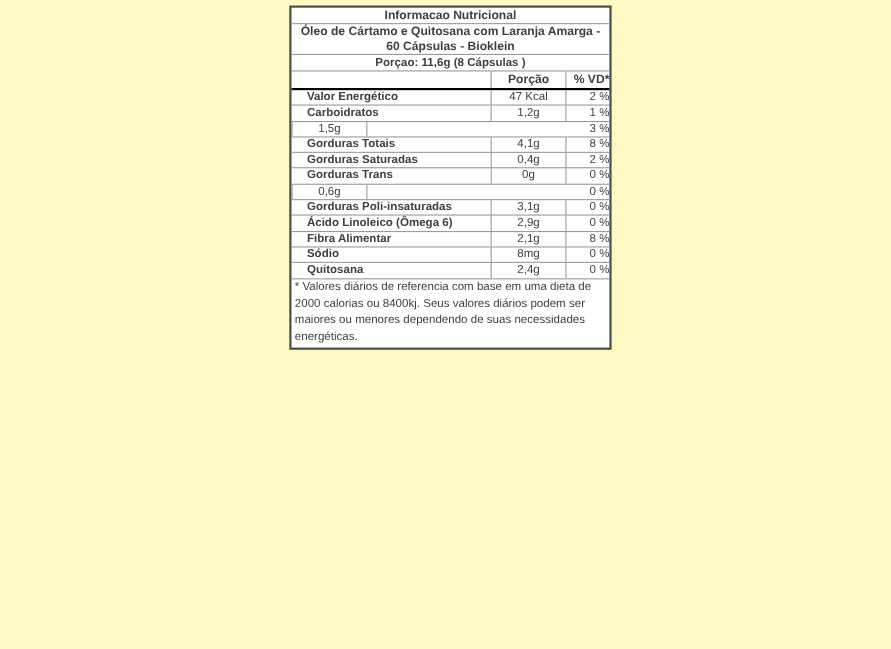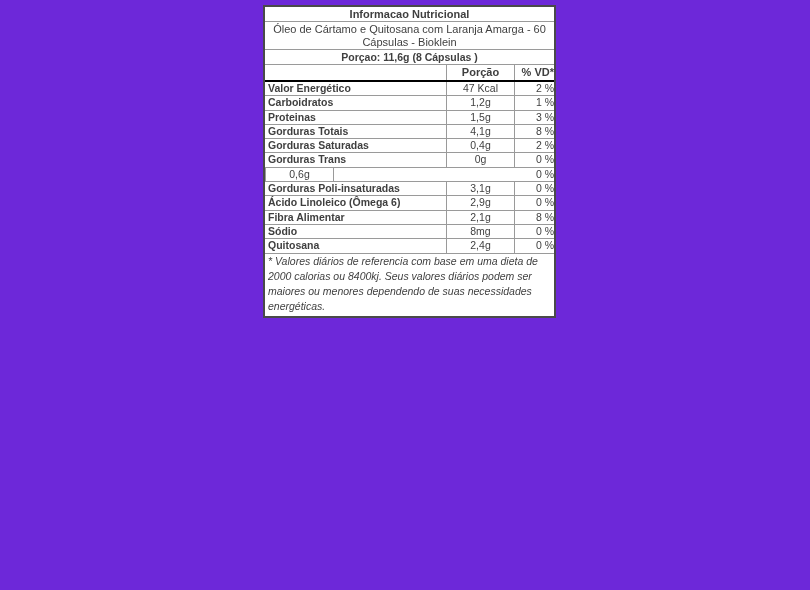--- a/index.html
+++ b/index.html
@@ -4,42 +4,42 @@
 <style>
   * { margin: 0; padding: 0; box-sizing: border-box; }
   html, body { width: 810px; height: 590px; }
   body {
     background: #ffffff;
     font-family: "Liberation Sans", sans-serif;
     color: #3f3f3f;
     position: relative;
     overflow: hidden;
   }
-  .canvas { position: absolute; inset: 0; background: #6d28d9; }
+  .canvas { position: absolute; inset: 0; background: #fef9c3; }
   .nutri-table {
     position: absolute;
     left: 263px;
     top: 5px;
     width: 293px;
     background: #ffffff;
     border: 2px solid #4a4a4a;
   }
   .t-header {
     height: 15px;
     line-height: 14px;
     text-align: center;
     font-weight: bold;
     font-size: 11px;
     border-bottom: 1px solid #9a9a9a;
   }
   .t-product {
     height: 28px;
     line-height: 13px;
     text-align: center;
-    font-weight: normal;
+    font-weight: bold;
     font-size: 11px;
     padding: 1px 2px 0 2px;
     border-bottom: 1px solid #9a9a9a;
   }
   .t-portion {
     height: 15px;
     line-height: 14px;
     text-align: center;
     font-size: 10.5px;
     border-bottom: 1px solid #9a9a9a;
@@ -56,40 +56,39 @@
   .row {
     display: flex;
     height: 14.3px;
     line-height: 13px;
     font-size: 10.5px;
     border-bottom: 1px solid #9a9a9a;
   }
   .c-name {
     flex: 0 0 181px;
     font-weight: bold;
-    padding-left: 3px;
+    padding-left: 14px;
     overflow: hidden;
     white-space: nowrap;
   }
   .c-val {
     flex: 0 0 68px;
     text-align: center;
     border-left: 1px solid #9a9a9a;
   }
   .c-vd {
     flex: 1 1 auto;
     text-align: right;
     border-left: 1px solid #9a9a9a;
   }
   .t-footer {
     font-size: 10.5px;
     line-height: 15px;
     padding: 0 4px 2px 3px;
     text-align: left;
-    font-style: italic;
   }
 </style>
 </head>
 <body>
 
 <div class="canvas">
   <div class="nutri-table">
     <div class="t-header">Informacao Nutricional</div>
     <div class="t-product">Óleo de Cártamo e Quitosana com Laranja Amarga - 60 Cápsulas - Bioklein</div>
     <div class="t-portion">Porçao: 11,6g (8 Cápsulas )</div>
@@ -103,21 +102,20 @@
           <div class="c-name">Valor Energético</div>
           <div class="c-val">47 Kcal</div>
           <div class="c-vd">2 %</div>
         </div>
         <div class="row">
           <div class="c-name">Carboidratos</div>
           <div class="c-val">1,2g</div>
           <div class="c-vd">1 %</div>
         </div>
         <div class="row">
-          <div class="c-name">Proteinas</div>
           <div class="c-val">1,5g</div>
           <div class="c-vd">3 %</div>
         </div>
         <div class="row">
           <div class="c-name">Gorduras Totais</div>
           <div class="c-val">4,1g</div>
           <div class="c-vd">8 %</div>
         </div>
         <div class="row">
           <div class="c-name">Gorduras Saturadas</div>

